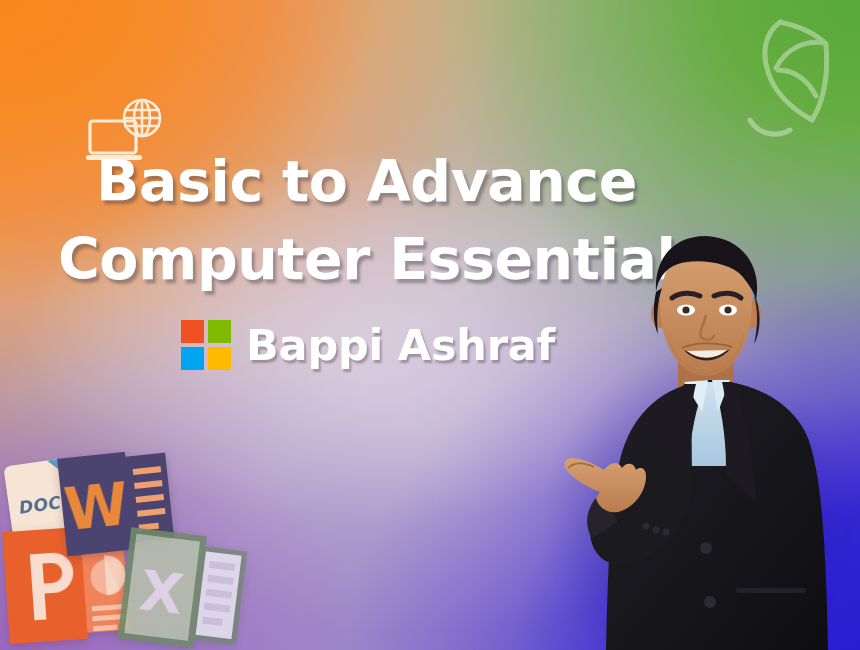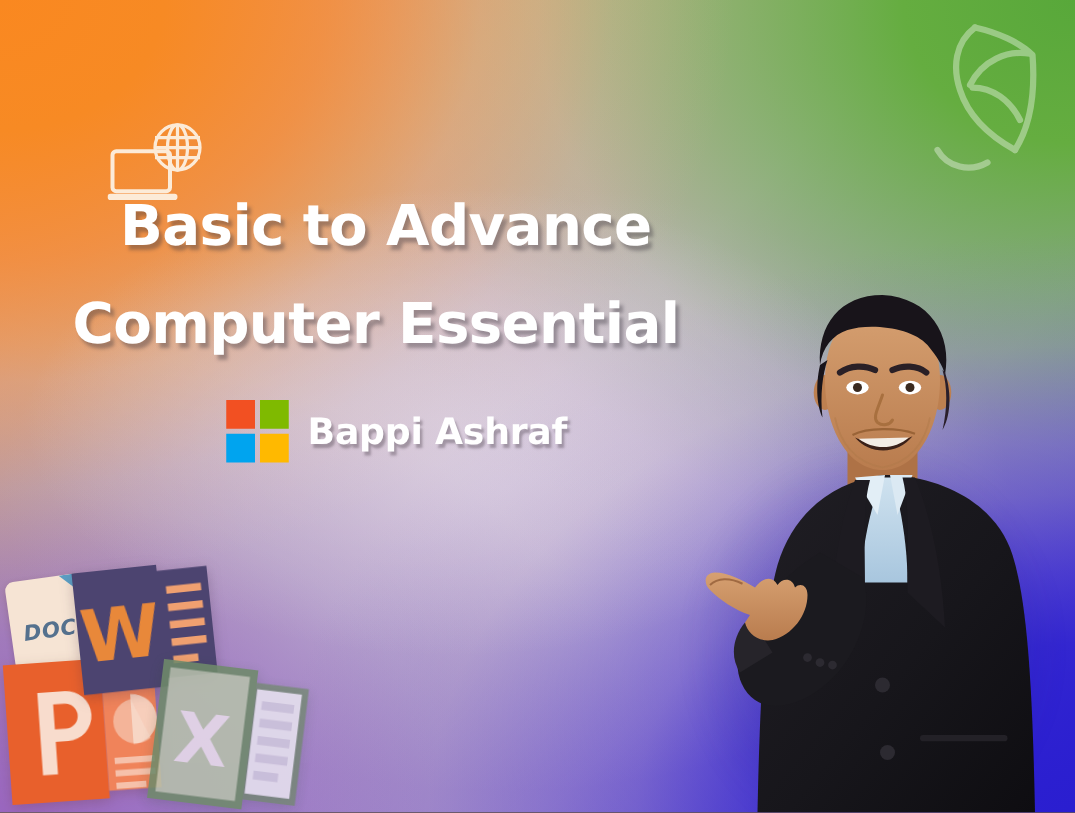--- a/index.html
+++ b/index.html
@@ -68,21 +68,21 @@
   
   .headline {
     position: absolute;
     left: 58px;
     top: 142px;
     width: 600px;
   }
   .headline .line {
     font-family: "DejaVu Sans", sans-serif;
     font-weight: 700;
-    font-size: 45px;
+    font-size: 57px;
     line-height: 78px;
     letter-spacing: -0.5px;
     color: #ffffff;
     white-space: nowrap;
     text-shadow: 3px 4px 3px rgba(60,55,65,0.40);
   }
   .headline .line-1 { padding-left: 38px; }
   .headline .line-2 { padding-left: 0px; }
 
   
@@ -99,21 +99,21 @@
     height: 50px;
     display: grid;
     grid-template-columns: 23px 23px;
     grid-template-rows: 23px 23px;
     gap: 4px;
   }
   .ms-logo i { display: block; }
   .presenter-name {
     font-family: "DejaVu Sans", sans-serif;
     font-weight: 700;
-    font-size: 29px;
+    font-size: 43px;
     color: #ffffff;
     letter-spacing: -0.2px;
     white-space: nowrap;
     text-shadow: 2px 3px 2px rgba(70,60,70,0.38);
   }
 
   
   .office-cluster {
     position: absolute;
     left: 0px;

